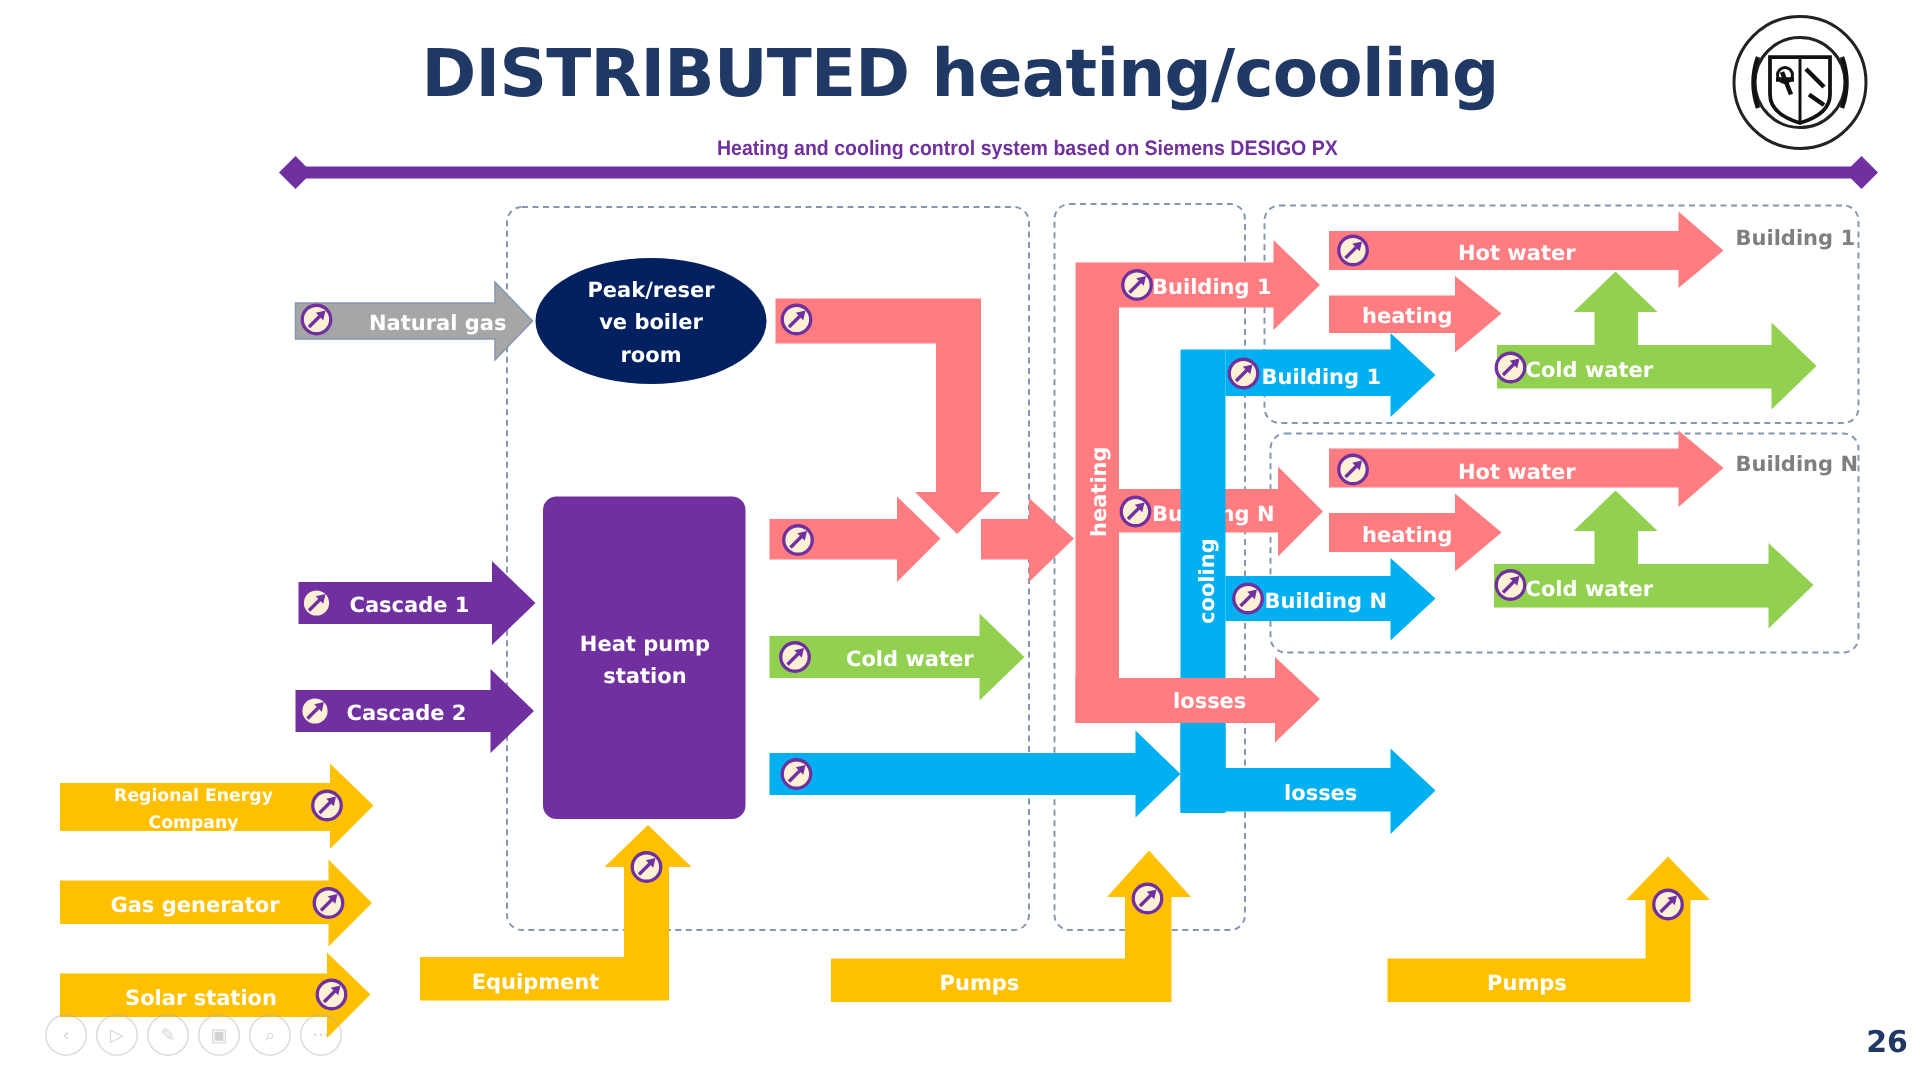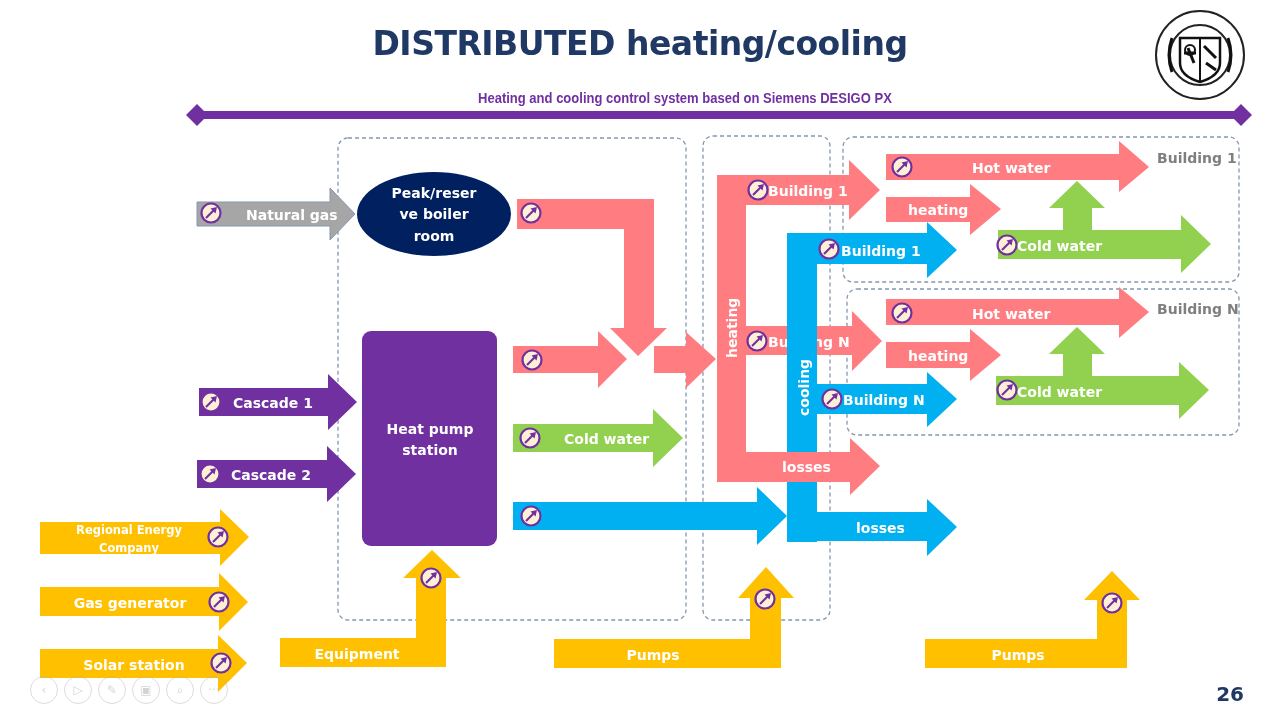--- a/index.html
+++ b/index.html
@@ -1,19 +1,19 @@
 <!DOCTYPE html>
 <html><head>
 <meta charset="utf-8">
 <style>
   html, body { margin:0; padding:0; background:#ffffff; }
   body { width:1280px; height:720px; position:relative; overflow:hidden; font-family:"DejaVu Sans", sans-serif; }
-  #title { position:absolute; left:0; top:24px; width:1280px; text-align:center; font-family:"DejaVu Sans", sans-serif; font-weight:bold; font-size:33px; color:#1f3864; letter-spacing:-0.5px; }
+  #title { position:absolute; left:0; top:24px; width:1280px; text-align:center; font-family:"DejaVu Sans", sans-serif; font-weight:bold; font-size:44px; color:#1f3864; letter-spacing:-0.5px; }
   #subtitle { position:absolute; left:478px; top:90px; font-family:"Liberation Sans", sans-serif; font-weight:bold; font-size:14px; color:#7030a0; transform:scaleX(0.93); transform-origin:left; }
-  #page-num { position:absolute; right:36px; top:682px; font-family:"DejaVu Sans", sans-serif; font-weight:bold; font-size:20px; color:#1f3864; }
+  #page-num { position:absolute; right:8px; top:682px; font-family:"DejaVu Sans", sans-serif; font-weight:bold; font-size:20px; color:#1f3864; }
   #logo { position:absolute; left:1150px; top:8px; width:100px; height:94px; }
   #diagram { position:absolute; left:0; top:0; }
   .lbl { font-family:"DejaVu Sans", sans-serif; font-weight:bold; fill:#ffffff; }
   .lbl-md { font-size:14px; }
   .grey-lbl { font-family:"DejaVu Sans", sans-serif; font-weight:bold; fill:#7f7f7f; font-size:14px; }
   #toolbar { position:absolute; left:30px; top:676px; display:flex; gap:6px; opacity:0.45; }
   .tb-btn { width:28px; height:28px; border:1.5px solid #b0b0b0; border-radius:50%; display:flex; align-items:center; justify-content:center; font-size:12px; color:#a0a0a0; box-sizing:border-box; font-family:"DejaVu Sans", sans-serif; }
 </style>
 </head>
 <body>

